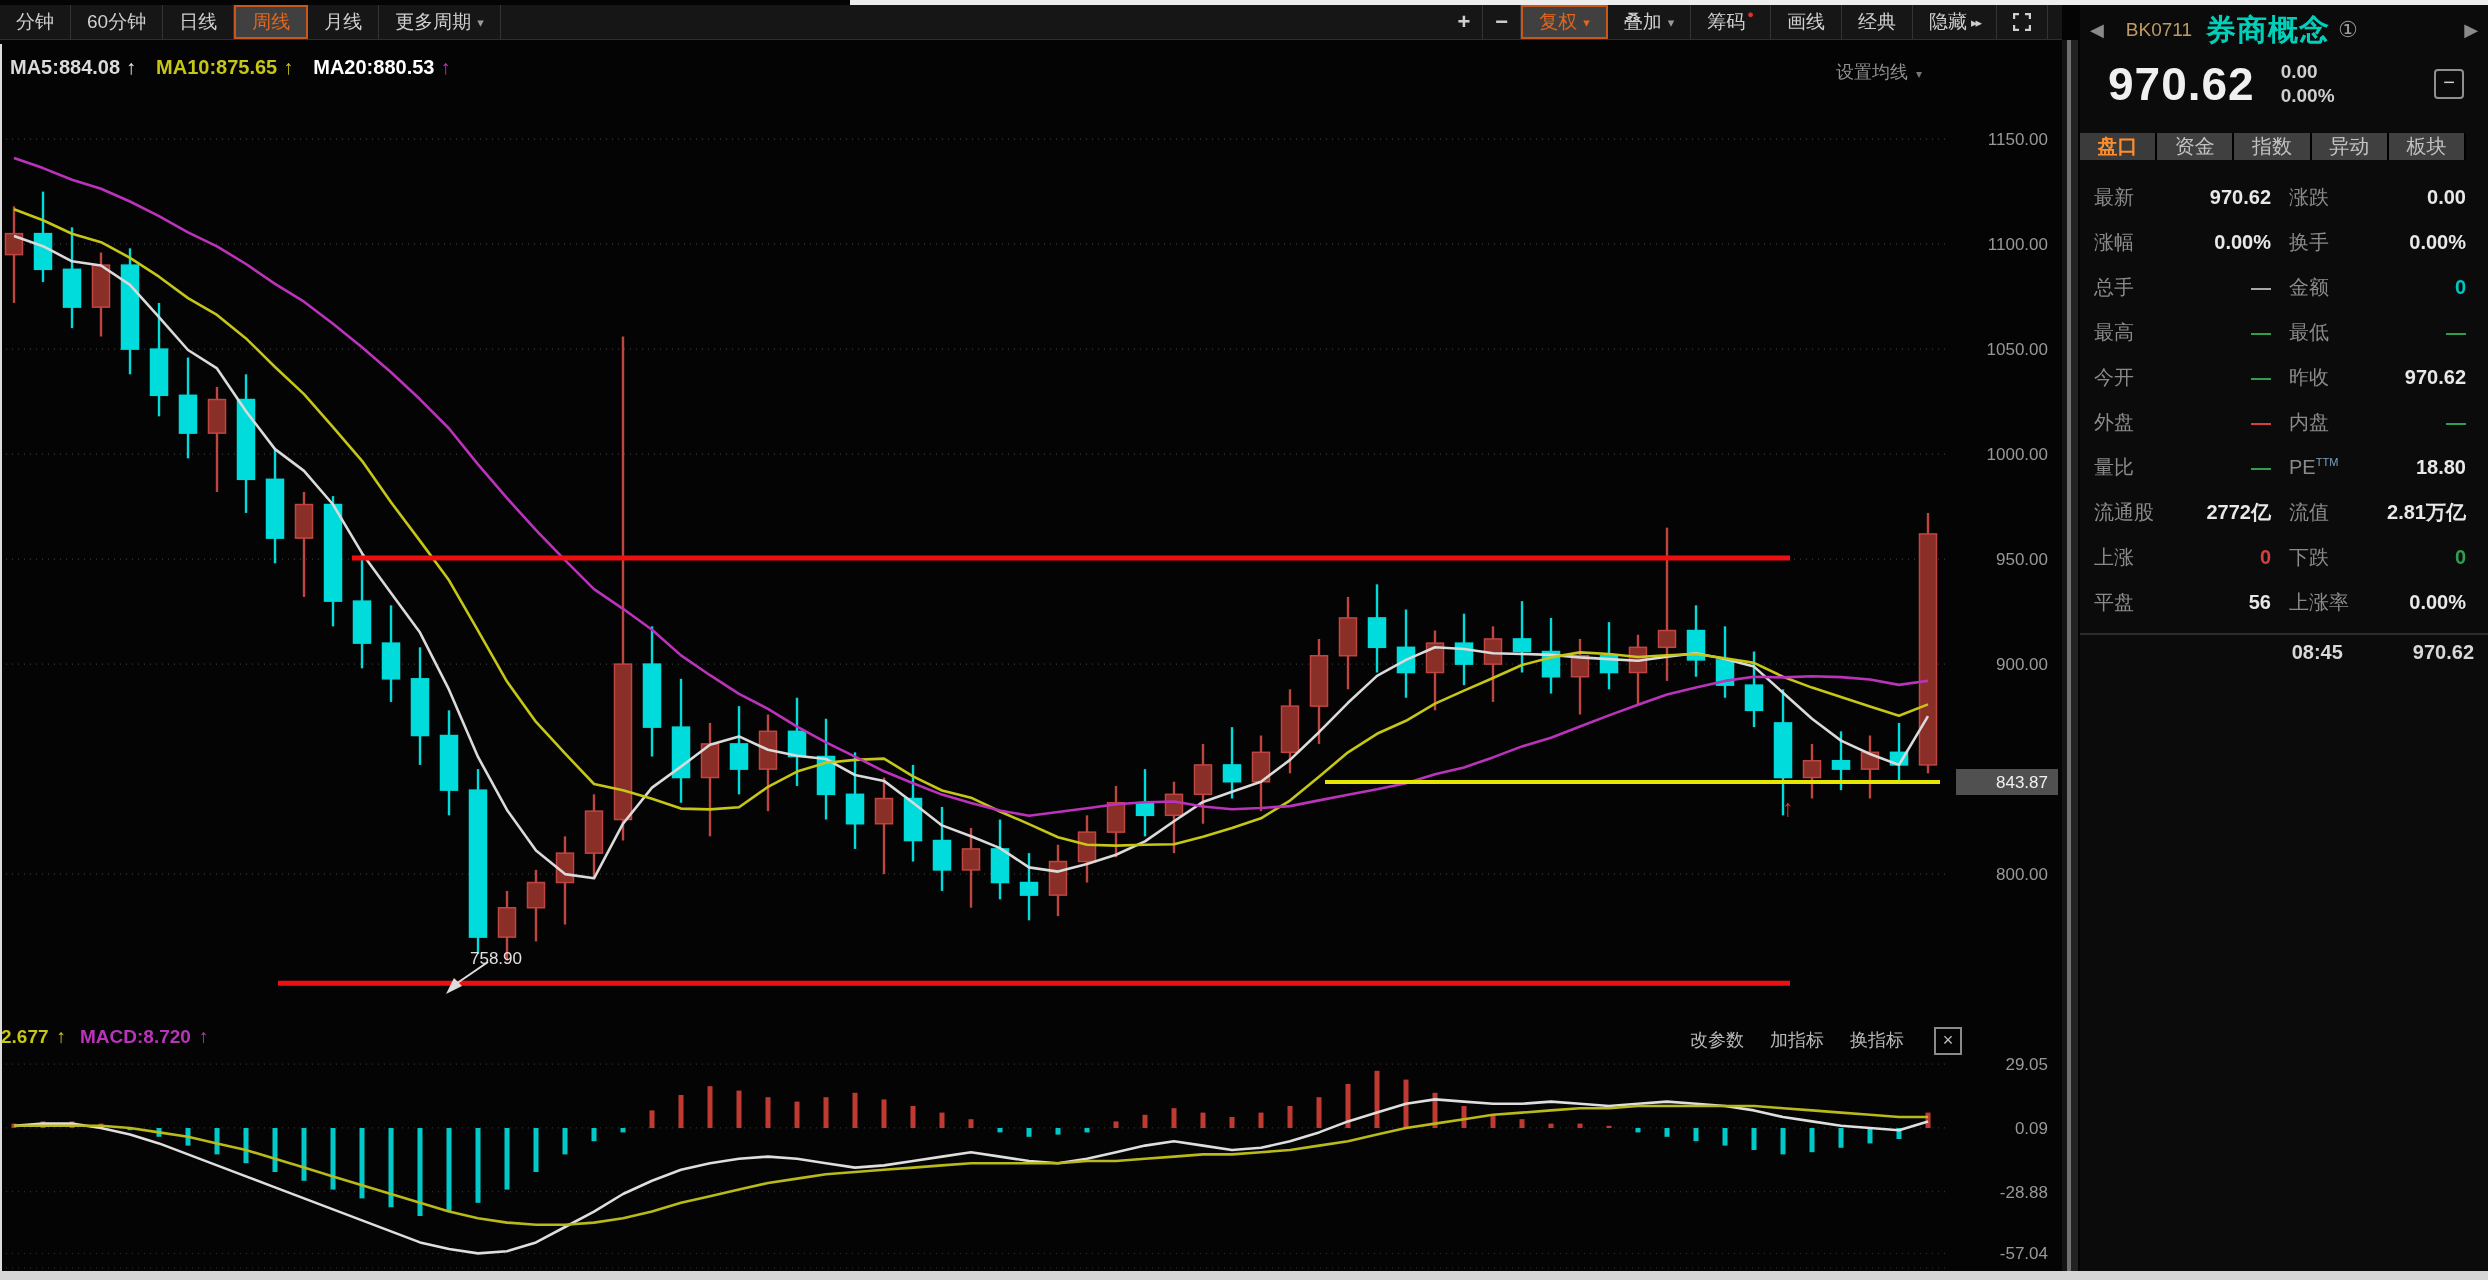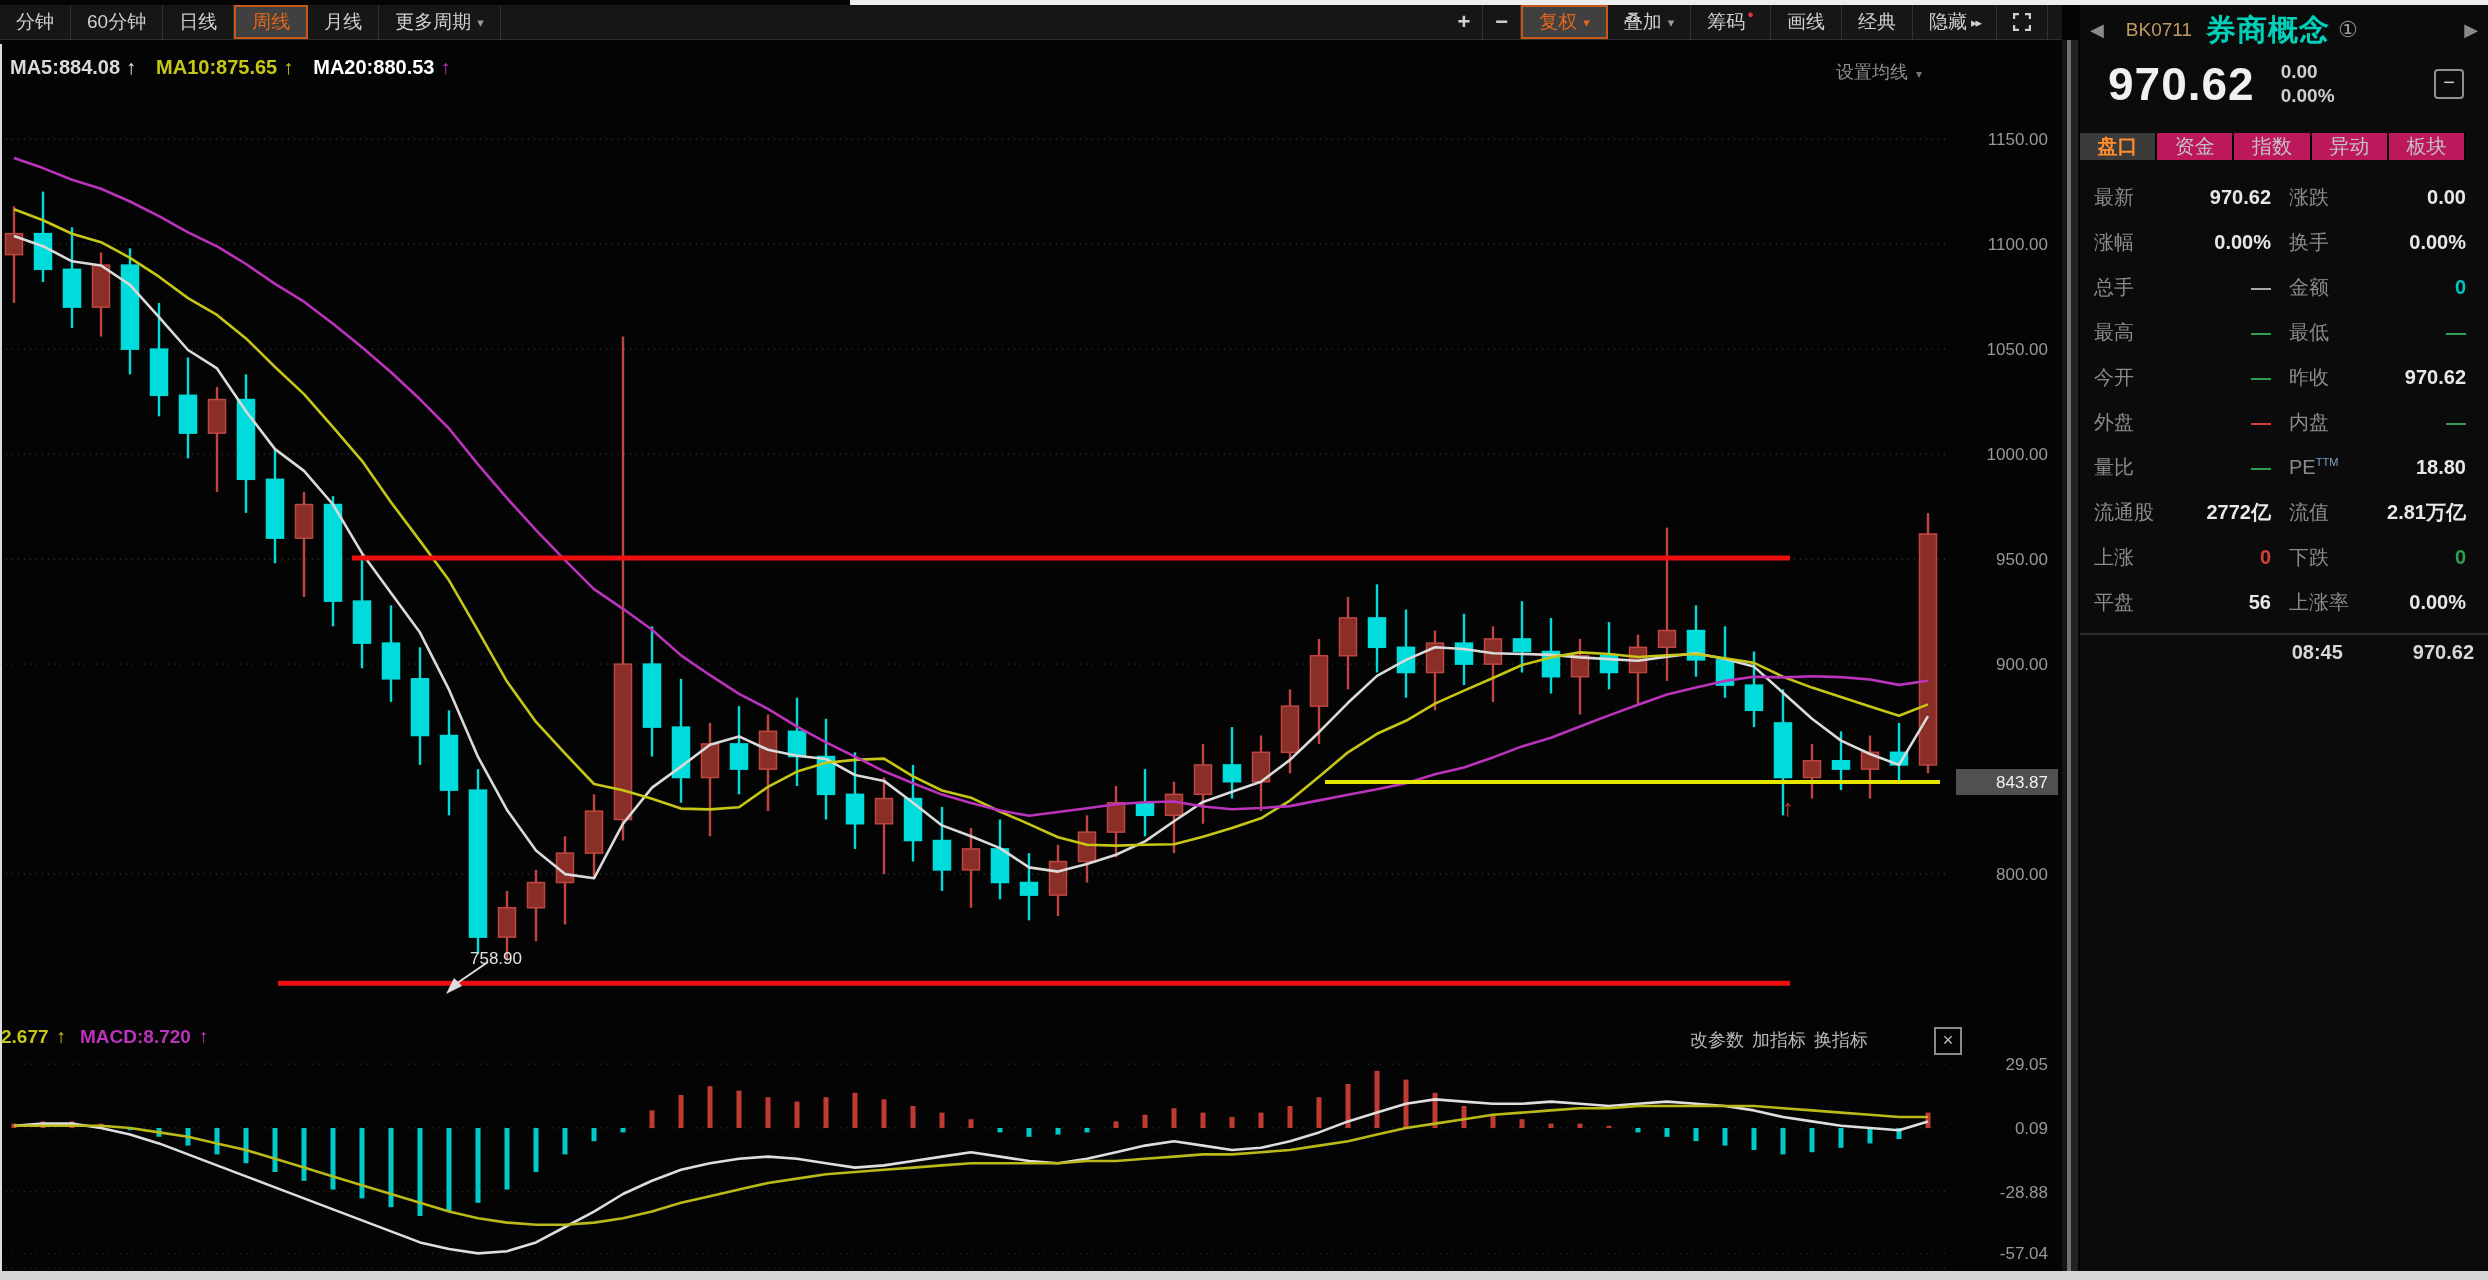--- a/index.html
+++ b/index.html
@@ -32,41 +32,41 @@
   .ma-bar .arr5{color:#e8e8e8;margin-right:20px;}
   .ma-bar .arr10{color:#c6c616;margin-right:20px;}
   .ma-bar .arr20{color:#bb33bb;}
   .settings{position:absolute;left:1836px;top:60px;color:#8f8f8f;font-size:18px;cursor:pointer;}
   .settings .caret{font-size:12px;margin-left:8px;color:#777;}
   .macd-head{position:absolute;left:1px;top:1026px;font-size:19px;font-weight:bold;white-space:nowrap;}
   .macd-head .dea{color:#c6c616;}
   .macd-head .arr-y{color:#c6c616;margin:0 14px 0 8px;}
   .macd-head .macd{color:#bb33bb;}
   .macd-head .arr-m{color:#bb33bb;margin-left:8px;}
-  .macd-links{position:absolute;left:1690px;top:1028px;display:flex;gap:8px;font-size:18px;color:#b8b8b8;}
+  .macd-links{position:absolute;left:1690px;top:1028px;display:flex;gap:26px;font-size:18px;color:#b8b8b8;}
   .macd-link{cursor:pointer;}
   .macd-close{position:absolute;left:1934px;top:1027px;width:24px;height:24px;border:2px solid #8a8a8a;
     color:#c0c0c0;font-size:18px;line-height:22px;text-align:center;cursor:pointer;}
   .vscroll{position:absolute;left:2062px;top:40px;width:16px;height:1231px;
     background:linear-gradient(to right,#141414 0 5px,#6f6f6f 5px 9px,#222 9px);}
   
   .right-panel{position:absolute;left:2080px;top:5px;width:408px;height:1266px;background:#0b0b0b;}
   .rp-header{display:flex;align-items:center;height:50px;padding:0 10px;}
   .nav-arrow{color:#8a8a8a;font-size:18px;cursor:pointer;}
   .rp-code{color:#c09a62;font-size:19px;margin-left:22px;}
   .rp-name{color:#00d0ba;font-size:30px;font-weight:bold;margin-left:14px;letter-spacing:1px;}
   .rp-info{color:#9a9a9a;font-size:22px;margin-left:8px;cursor:pointer;}
   .rp-next{margin-left:auto;}
   .rp-price-row{display:flex;align-items:center;padding:2px 10px 6px 28px;}
   .rp-price{color:#f0f0f0;font-size:46px;font-weight:bold;letter-spacing:1px;}
   .rp-chg{margin-left:26px;color:#cfcfcf;font-size:19px;font-weight:bold;line-height:24px;}
   .rp-min{margin-left:auto;margin-right:14px;width:26px;height:26px;border:2px solid #909090;border-radius:4px;
     color:#d0d0d0;font-size:20px;line-height:23px;text-align:center;cursor:pointer;}
   .rp-tabs{display:flex;margin:6px 22px 0 0;height:46px;align-items:center;}
-  .rp-tab{flex:1;background:#be185d;color:#c2c2c2;font-size:20px;display:flex;align-items:center;
+  .rp-tab{flex:1;background:#404040;color:#c2c2c2;font-size:20px;display:flex;align-items:center;
     justify-content:center;border-right:2px solid #000;cursor:pointer;}
   .rp-tab.active{background:#3b3b3b;color:#ff8d2b;font-weight:bold;}
   .q-rows{margin-top:6px;}
   .q-row{display:flex;align-items:center;height:45px;padding:0 22px 0 14px;font-size:20px;}
   .q-label{color:#8a8a8a;width:88px;flex:none;}
   .q-label.l2{margin-left:18px;}
   .q-sup{font-size:11px;color:#7f9fc0;}
   .q-value{flex:1;text-align:right;font-weight:bold;}
   .c-white{color:#e8e8e8;} .c-gray{color:#a8a8a8;} .c-green{color:#2f9e4f;}
   .c-red{color:#d34040;} .c-cyan{color:#00c5c5;}

